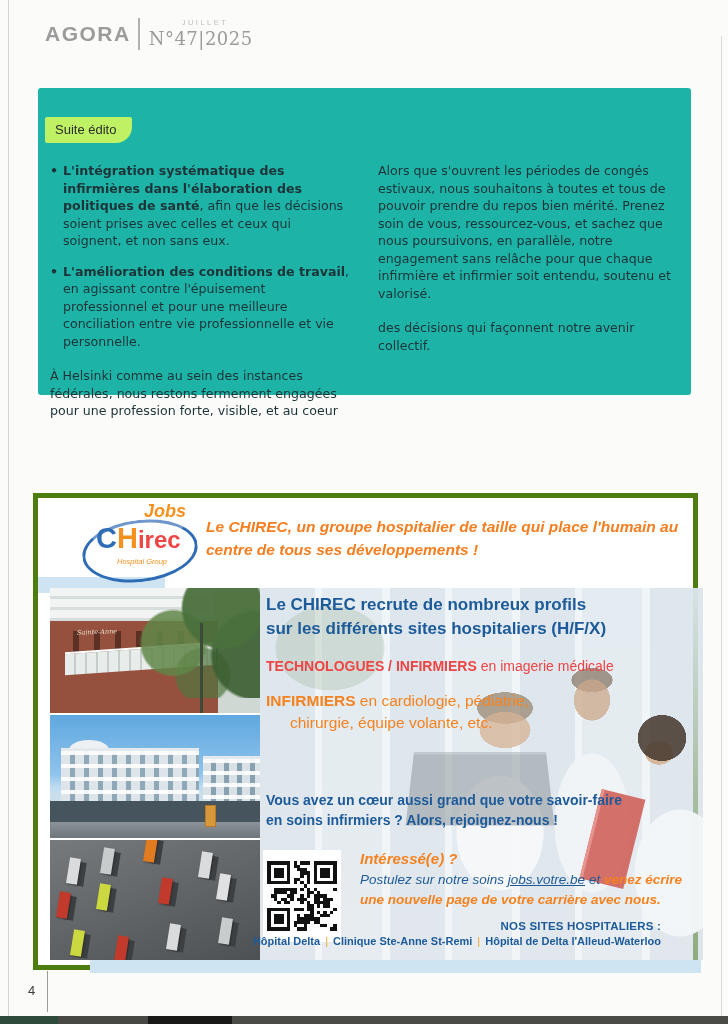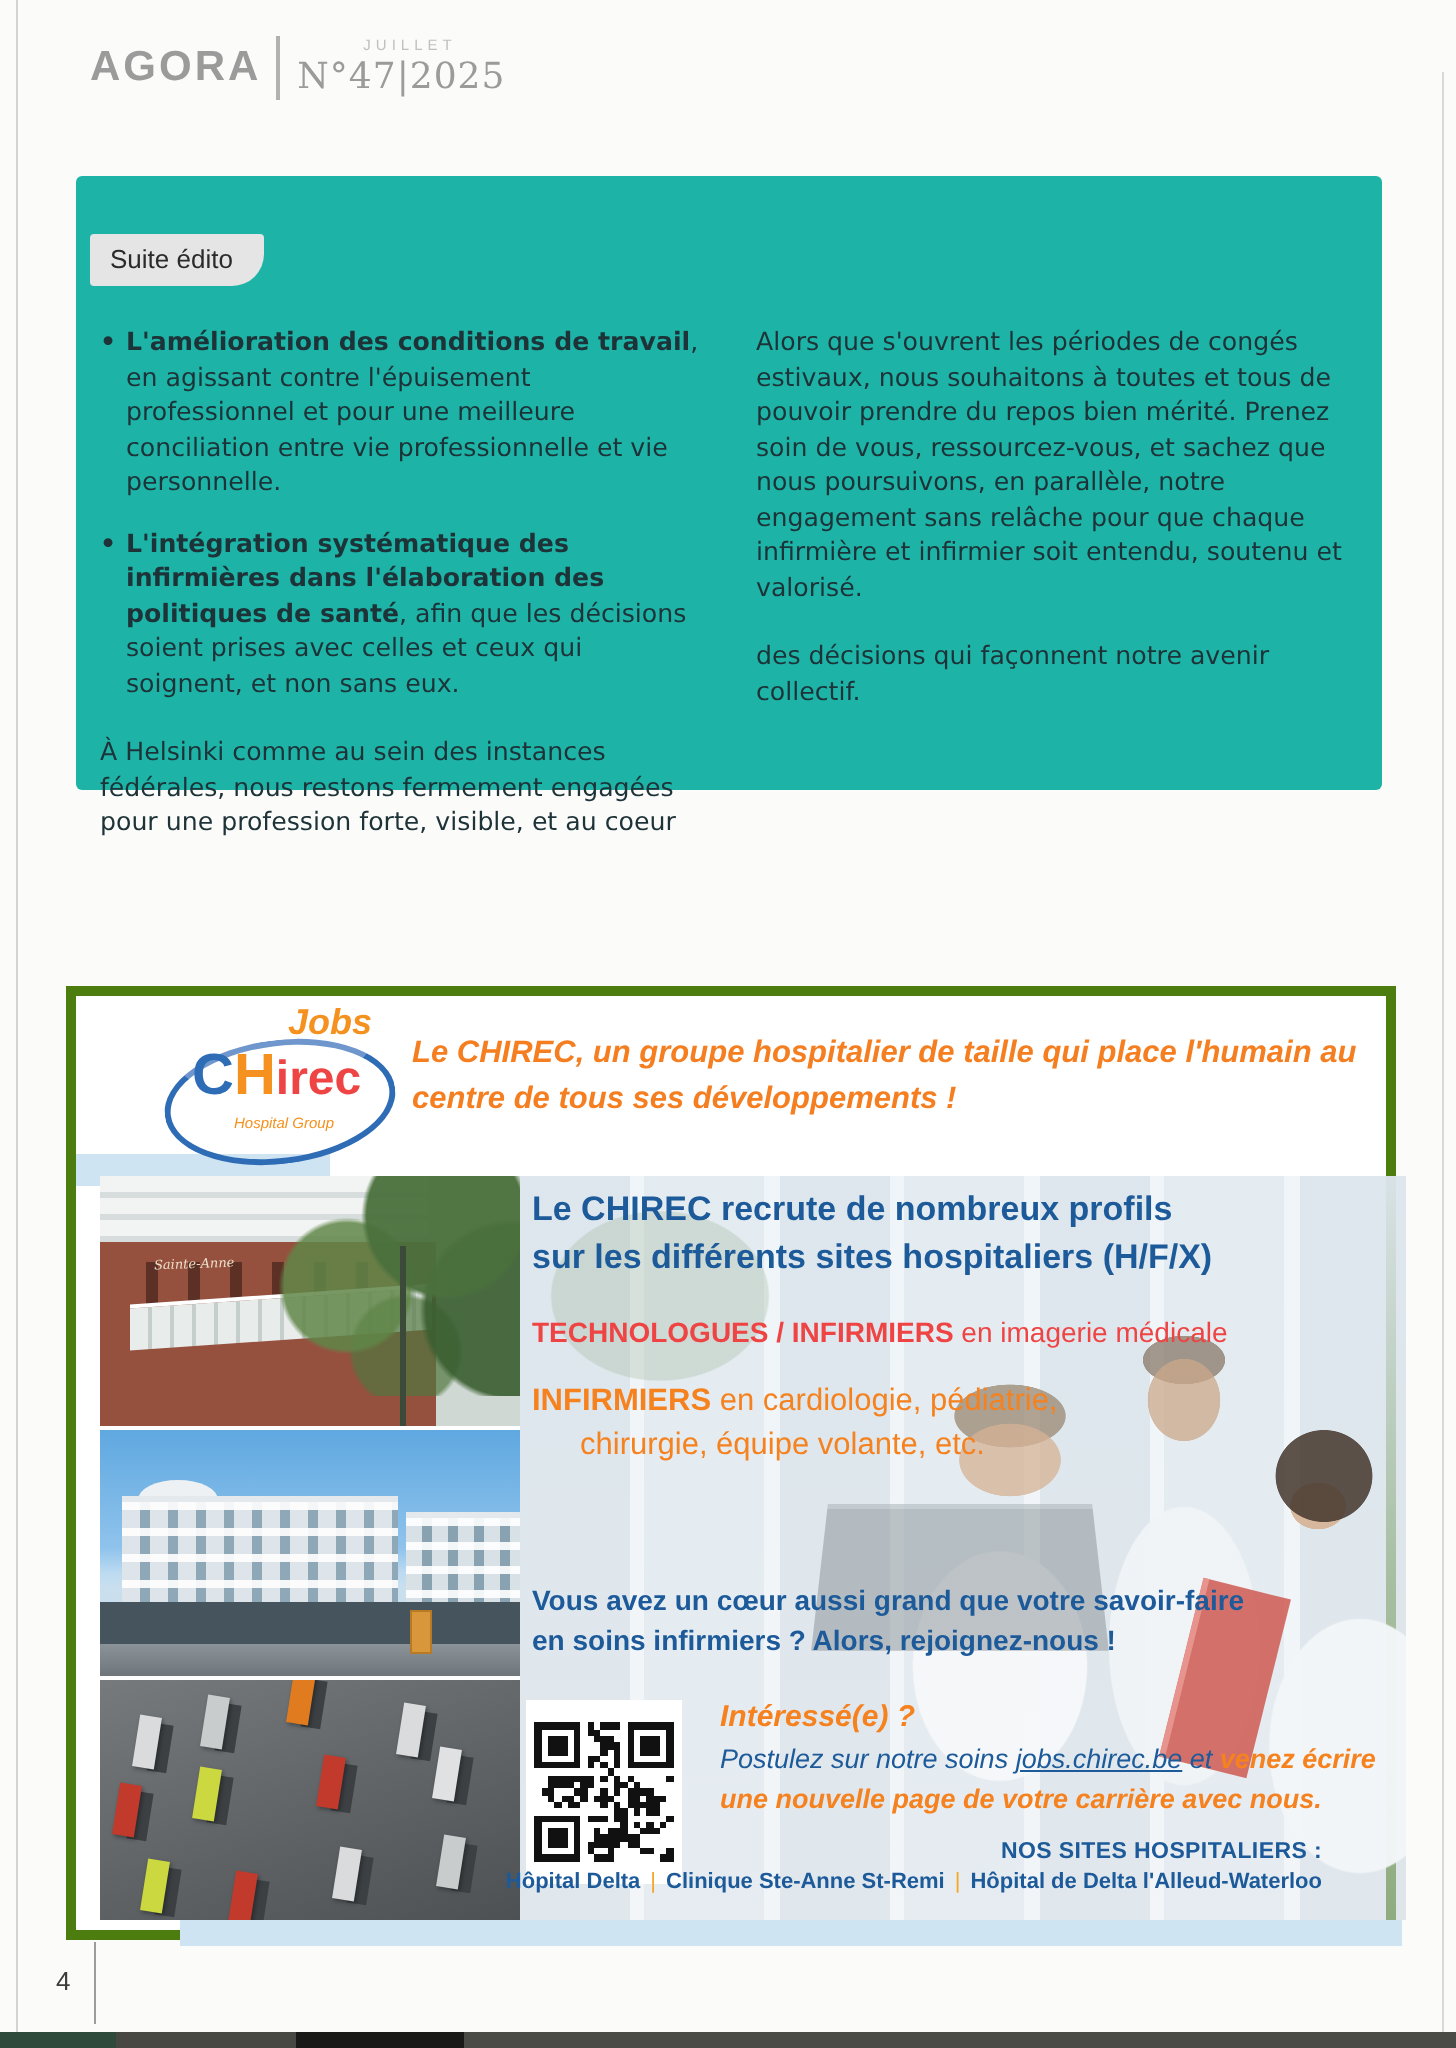--- a/index.html
+++ b/index.html
@@ -15,21 +15,21 @@
   
   .header{position:absolute;left:45px;top:18px;display:flex;align-items:center;}
   .brand{font-size:21px;font-weight:bold;color:#9b9b9b;letter-spacing:1.5px;}
   .header-divider{width:2px;height:32px;background:#b1b1af;margin:0 9px 0 7px;}
   .issue{position:relative;padding-top:8px;}
   .issue-month{position:absolute;top:-2px;left:33px;font-size:7.5px;letter-spacing:2.5px;color:#c0c0be;}
   .issue-number{font-family:"DejaVu Serif",serif;font-size:18px;color:#9b9b9b;letter-spacing:.5px;}
 
   
   .edito{position:absolute;left:38px;top:88px;width:653px;height:307px;background:#1db4a7;border-radius:3px;}
-  .edito-tab{position:absolute;left:7px;top:29px;background:#e5e5e5;color:#2b2b2b;font-size:13px;
+  .edito-tab{position:absolute;left:7px;top:29px;background:#bef264;color:#2b2b2b;font-size:13px;
     padding:5px 16px 6px 10px;border-radius:2px 2px 16px 2px;}
   .edito-cols{position:absolute;top:74px;left:12px;display:flex;gap:25px;color:#1d3338;
     font-family:"DejaVu Sans",sans-serif;font-size:12.6px;line-height:17.5px;}
   .edito-col{width:303px;}
   .bullet{margin:0 0 13px 0;padding-left:13px;position:relative;}
   .bullet::before{content:"\2022";position:absolute;left:0;top:0;font-weight:bold;}
   .bullet b{font-weight:bold;}
   .edito-para{margin:17px 0 0 0;}
   .edito-col-right p{margin:0 0 17px 0;}
 
@@ -154,22 +154,22 @@
     <span class="issue">
       <span class="issue-month">JUILLET</span>
       <span class="issue-number">N°47|2025</span>
     </span>
   </header>
 
   <section class="edito">
     <div class="edito-tab">Suite édito</div>
     <div class="edito-cols">
       <div class="edito-col">
+        <p class="bullet"><b>L'intégration systématique des infirmières dans l'élaboration des politiques de santé</b><span>, afin que les décisions soient prises avec celles et ceux qui soignent, et non sans eux.</span></p>
         <p class="bullet"><b>L'amélioration des conditions de travail</b><span>, en agissant contre l'épuisement professionnel et pour une meilleure conciliation entre vie professionnelle et vie personnelle.</span></p>
-        <p class="bullet"><b>L'intégration systématique des infirmières dans l'élaboration des politiques de santé</b><span>, afin que les décisions soient prises avec celles et ceux qui soignent, et non sans eux.</span></p>
         <p class="edito-para">À Helsinki comme au sein des instances fédérales, nous restons fermement engagées pour une profession forte, visible, et au coeur</p>
       </div>
       <div class="edito-col edito-col-right">
         <p>Alors que s'ouvrent les périodes de congés estivaux, nous souhaitons à toutes et tous de pouvoir prendre du repos bien mérité. Prenez soin de vous, ressourcez-vous, et sachez que nous poursuivons, en parallèle, notre engagement sans relâche pour que chaque infirmière et infirmier soit entendu, soutenu et valorisé.</p>
         <p>des décisions qui façonnent notre avenir collectif.</p>
       </div>
     </div>
   </section>
 
   <section class="ad">
@@ -685,21 +685,21 @@
           <div class="qm"></div>
           <div class="qm"></div>
           <div class="qm"></div>
           <div class="qm on"></div>
           <div class="qm on"></div>
         </div>
     </div>
 
     <div class="interested">
       <div class="int-title">Intéressé(e) ?</div>
-      <p class="int-text"><span>Postulez sur notre soins </span><span class="int-link">jobs.chirec.be</span><span> et </span><span class="int-hl">venez écrire une nouvelle page de votre carrière avec nous.</span></p>
+      <p class="int-text"><span>Postulez sur notre soins </span><span class="int-link">jobs.votre.be</span><span> et </span><span class="int-hl">venez écrire une nouvelle page de votre carrière avec nous.</span></p>
     </div>
 
     <div class="sites">
       <div class="sites-title">NOS SITES HOSPITALIERS :</div>
       <div class="sites-line"><span>Hôpital Delta</span><span class="sites-sep">|</span><span>Clinique Ste-Anne St-Remi</span><span class="sites-sep">|</span><span>Hôpital de Delta l'Alleud-Waterloo</span></div>
     </div>
 
     <div class="strip-bottom"></div>
   </section>
 

